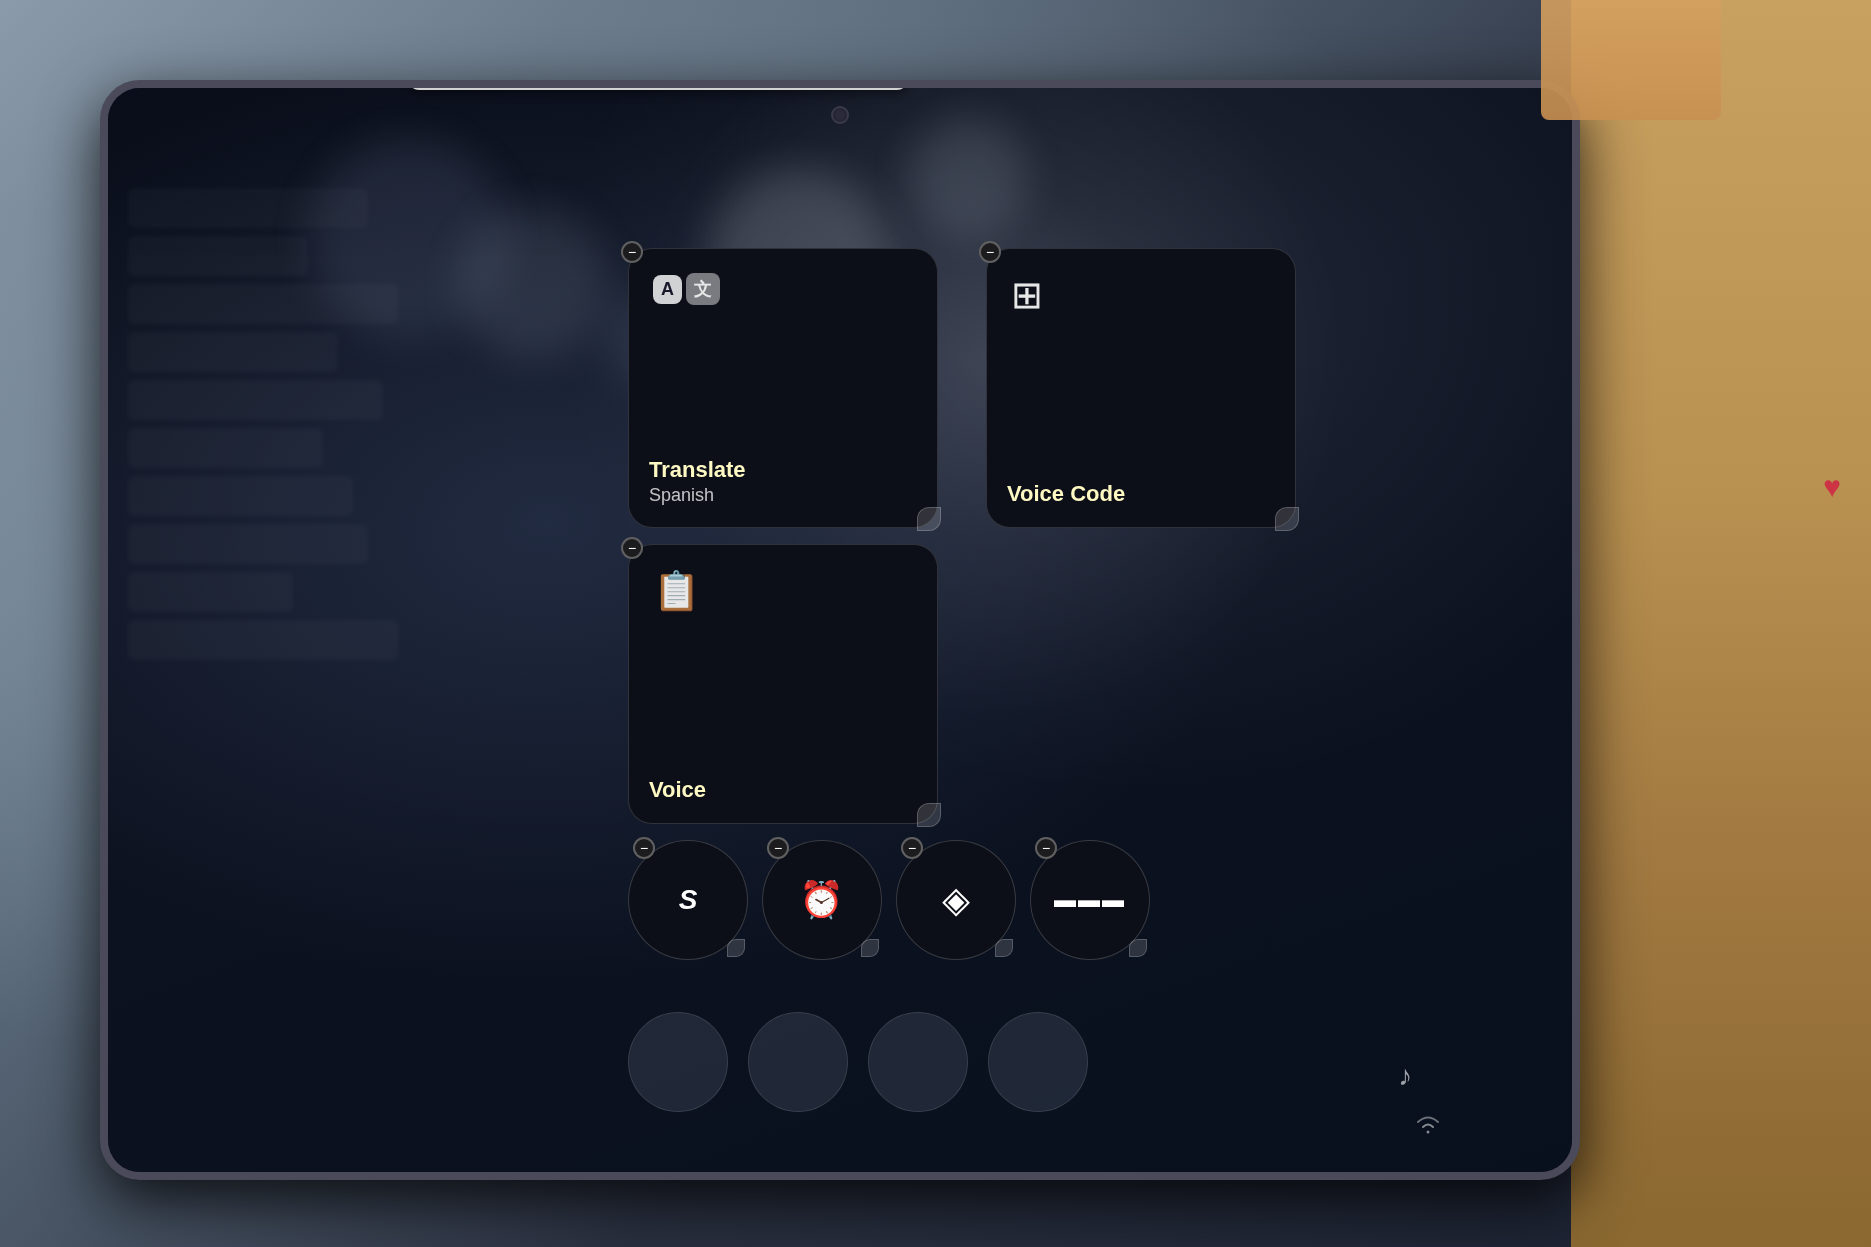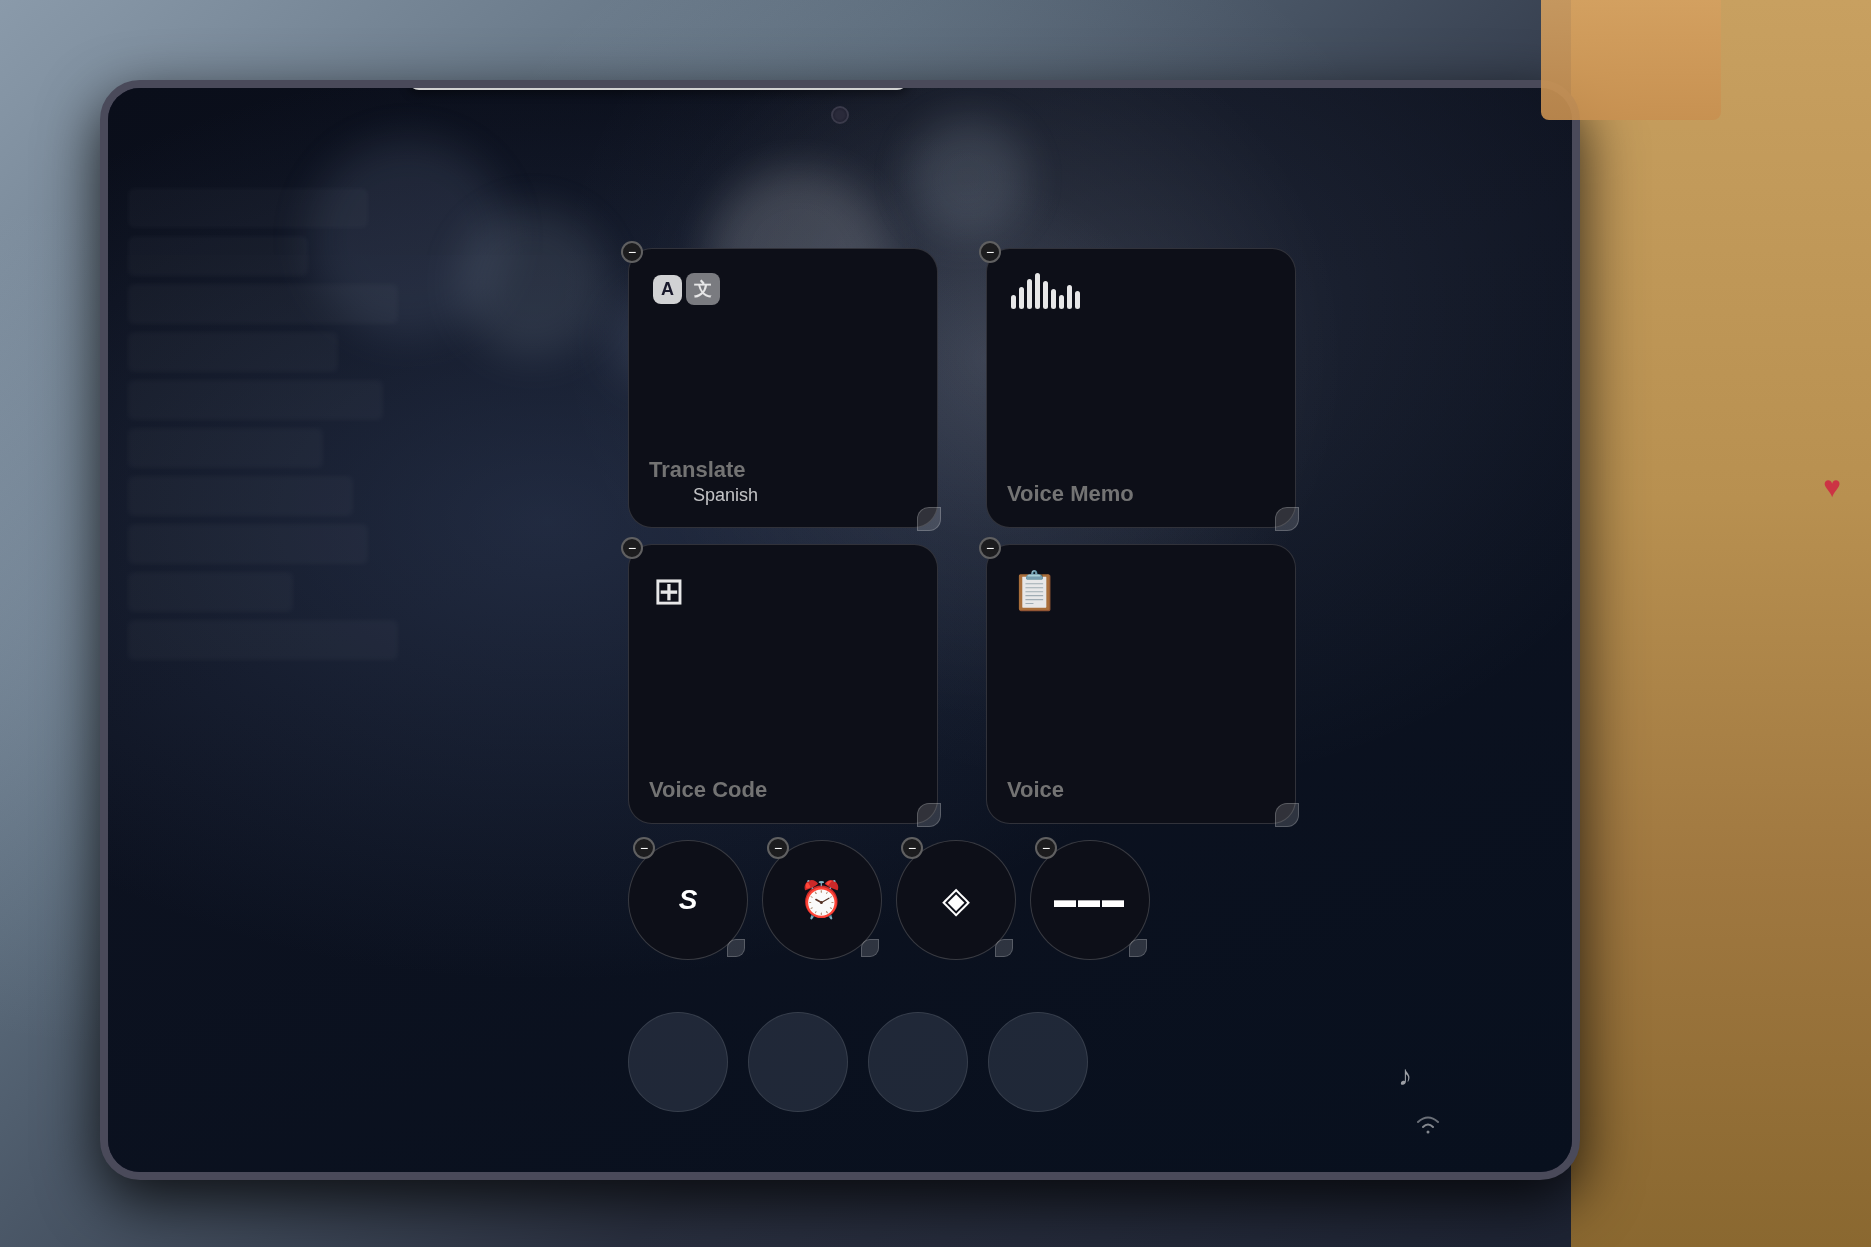--- a/index.html
+++ b/index.html
@@ -167,30 +167,29 @@
       left: 24px;
       font-size: 40px;
       color: white;
       opacity: 0.9;
     }
 
     
     .widget-label-main {
       font-size: 22px;
       font-weight: 600;
-      color: #737373;
+      color: #fef9c3;
       line-height: 1.2;
     }
 
     .widget-label-sub {
       font-size: 18px;
       font-weight: 400;
       color: rgba(255,255,255,0.75);
       line-height: 1.3;
-      margin-left: 44px;
     }
 
     
     .small-widgets-row {
       display: flex;
       gap: 14px;
       justify-content: flex-start;
     }
 
     
@@ -384,38 +383,20 @@
             <div class="translate-icon">
               <div class="bubble-a">A</div>
               <div class="bubble-zh">文</div>
             </div>
           </div>
           <div class="widget-label-main">Translate</div>
           <div class="widget-label-sub">Spanish</div>
           <div class="wiggle-handle"></div>
         </div>
 
-        <div class="widget-large">
-          <div class="remove-badge"></div>
-          <div class="widget-icon">
-            <div class="voice-wave">
-              <span style="height:14px"></span>
-              <span style="height:22px"></span>
-              <span style="height:30px"></span>
-              <span style="height:36px"></span>
-              <span style="height:28px"></span>
-              <span style="height:20px"></span>
-              <span style="height:14px"></span>
-              <span style="height:24px"></span>
-              <span style="height:18px"></span>
-            </div>
-          </div>
-          <div class="widget-label-main">Voice Memo</div>
-          <div class="wiggle-handle"></div>
-        </div>
 
         <div class="widget-large">
           <div class="remove-badge"></div>
           <div class="widget-icon scan-icon">⊞</div>
           <div class="widget-label-main">Voice Code</div>
           <div class="wiggle-handle"></div>
         </div>
 
         <div class="widget-large">
           <div class="remove-badge"></div>

